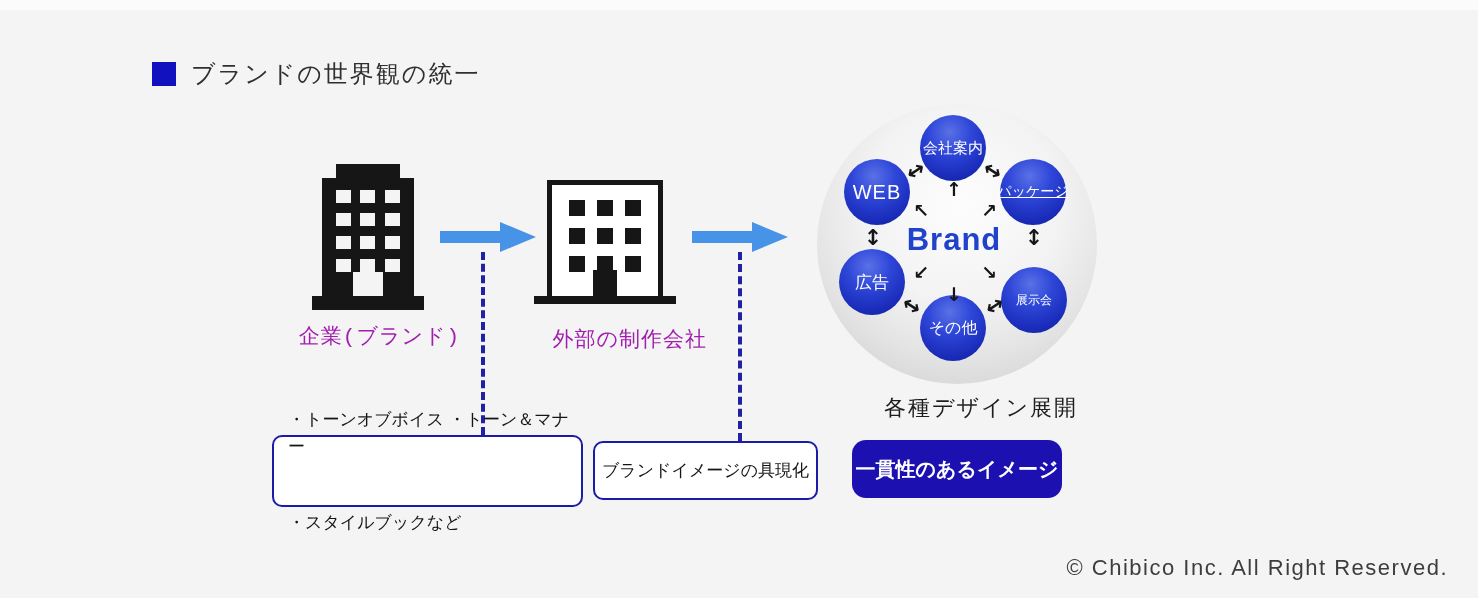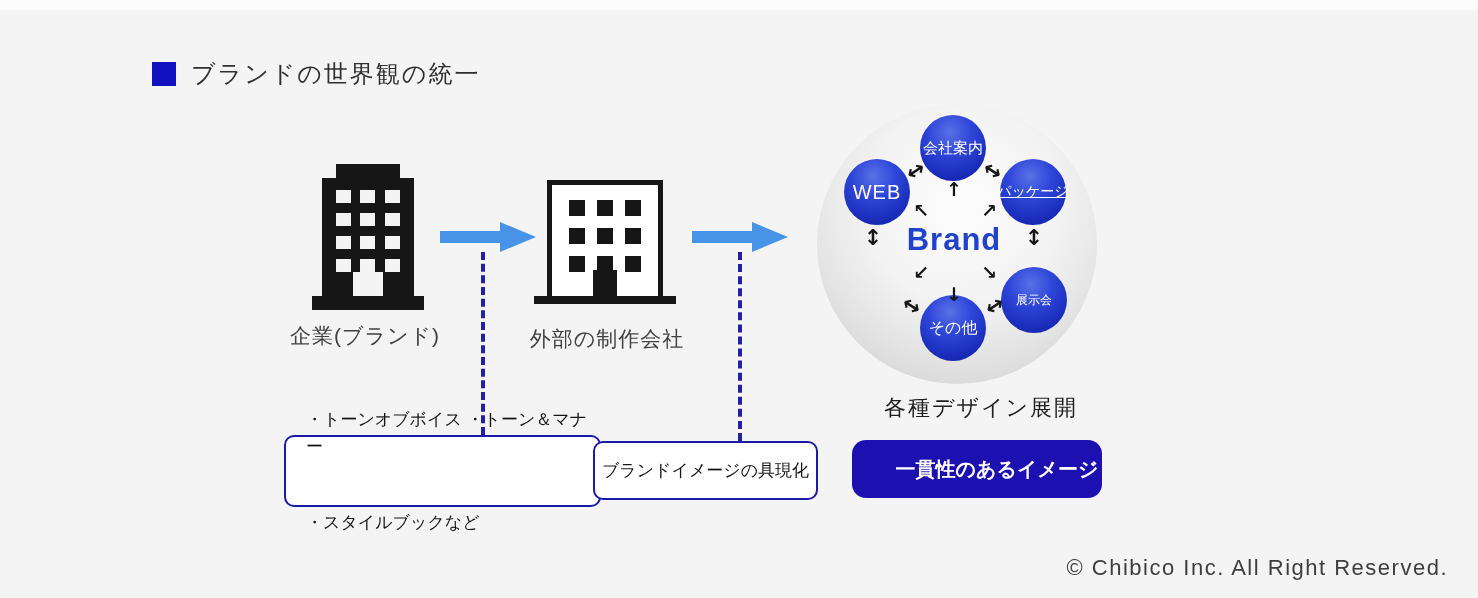--- a/index.html
+++ b/index.html
@@ -19,40 +19,40 @@
   .title-square{position:absolute;left:152px;top:62px;width:24px;height:24px;background:#1111bf;}
   .title-text{
     position:absolute;left:191px;top:58px;
     font-size:24px;font-weight:500;color:#2f2f2f;letter-spacing:2px;white-space:nowrap;
   }
 
   
   .b1{position:absolute;left:312px;top:164px;}
   .b2{position:absolute;left:534px;top:180px;}
   .flow-label{
-    position:absolute;font-size:21px;color:#404040;letter-spacing:1px;
-    text-align:center;white-space:nowrap;
+    position:absolute;font-size:21px;color:#a21caf;letter-spacing:1px;
+    text-align:right;white-space:nowrap;font-family:Liberation Mono, monospace;
   }
   .company-label{left:270px;top:322px;width:190px;}
   .agency-label{left:507px;top:325px;width:200px;}
   .h-arrow{position:absolute;width:96px;height:30px;}
   .h-arrow.a1{left:440px;top:222px;}
   .h-arrow.a2{left:692px;top:222px;}
 
   
   .dash-line{position:absolute;width:0;border-left:4px dashed #2021a5;}
   .dash1{left:481px;top:252px;height:183px;}
   .dash2{left:738px;top:252px;height:189px;}
 
   
   .callout{
     position:absolute;background:#ffffff;border:2px solid #1b1ba8;border-radius:10px;
     color:#141414;font-size:17px;display:flex;flex-direction:column;justify-content:center;
   }
-  .callout.tone{left:284px;top:435px;width:293px;height:68px;padding:0 0 0 20px;line-height:1.6;gap:48px;}
+  .callout.tone{left:272px;top:435px;width:293px;height:68px;padding:0 0 0 14px;line-height:1.6;gap:48px;}
   .callout.realize{left:593px;top:441px;width:221px;height:55px;align-items:center;text-align:right;}
 
   
   .sphere{position:absolute;left:817px;top:104px;width:280px;height:280px;}
   .big-ball{
     position:absolute;left:0;top:0;width:280px;height:280px;border-radius:50%;
     background:radial-gradient(circle at 52% 36%, #fdfdfd 0%, #f3f3f3 42%, #e4e4e4 66%, #d0d0d0 90%, #c7c7c7 100%);
   }
   .node{
     position:absolute;width:66px;height:66px;border-radius:50%;
@@ -89,21 +89,21 @@
   .p6{left:163px;top:187px;transform:rotate(-33deg);}
 
   
   .sphere-caption{
     position:absolute;left:838px;top:393px;width:240px;text-align:right;
     font-size:22px;color:#1d1d1d;letter-spacing:2px;white-space:nowrap;
   }
   .badge{
     position:absolute;left:852px;top:440px;width:210px;height:58px;
     background:#1c10b0;border-radius:14px;color:#ffffff;font-weight:bold;font-size:20px;
-    display:flex;align-items:center;justify-content:center;white-space:nowrap;padding-left:40px;
+    display:flex;align-items:center;justify-content:center;white-space:nowrap;
   }
 
   
   .copyright{
     position:absolute;right:30px;top:540px;font-size:22px;color:#3d3d3d;
     letter-spacing:1.5px;white-space:nowrap;margin-top:15px;
   }
 </style>
 </head>
 <body>
@@ -180,20 +180,21 @@
   <div class="callout realize">
     <div>ブランドイメージの具現化</div>
   </div>
 
   <div class="sphere">
     <div class="big-ball"></div>
 
     <div class="node n-guide">会社案内</div>
     <div class="node n-web">WEB</div>
     <div class="node n-package">パッケージ</div>
+    <div class="node n-ad">広告</div>
     <div class="node n-expo">展示会</div>
     <div class="node n-others">その他</div>
 
     <div class="brand-label">Brand</div>
 
     <span class="glyph radial g-up">↑</span>
     <span class="glyph radial g-upleft">↖</span>
     <span class="glyph radial g-upright">↗</span>
     <span class="glyph radial g-downleft">↙</span>
     <span class="glyph radial g-downright">↘</span>

